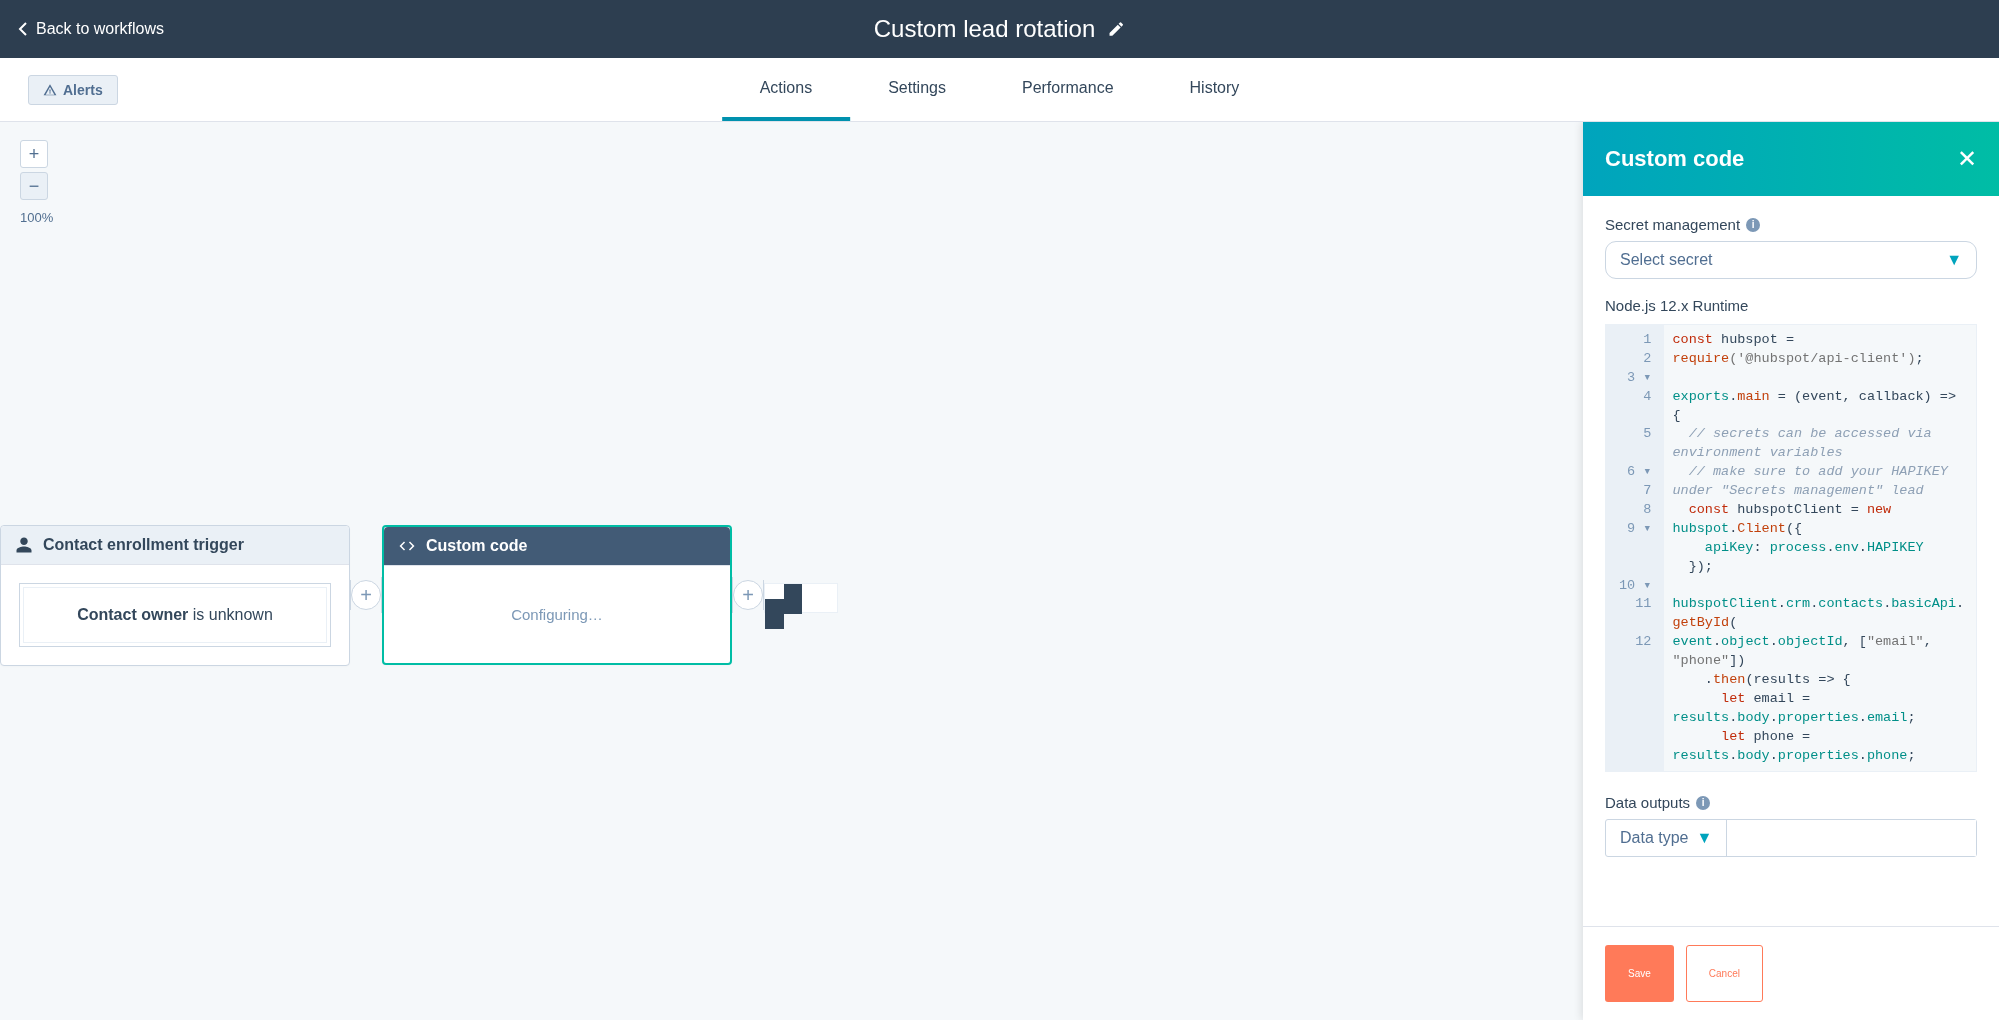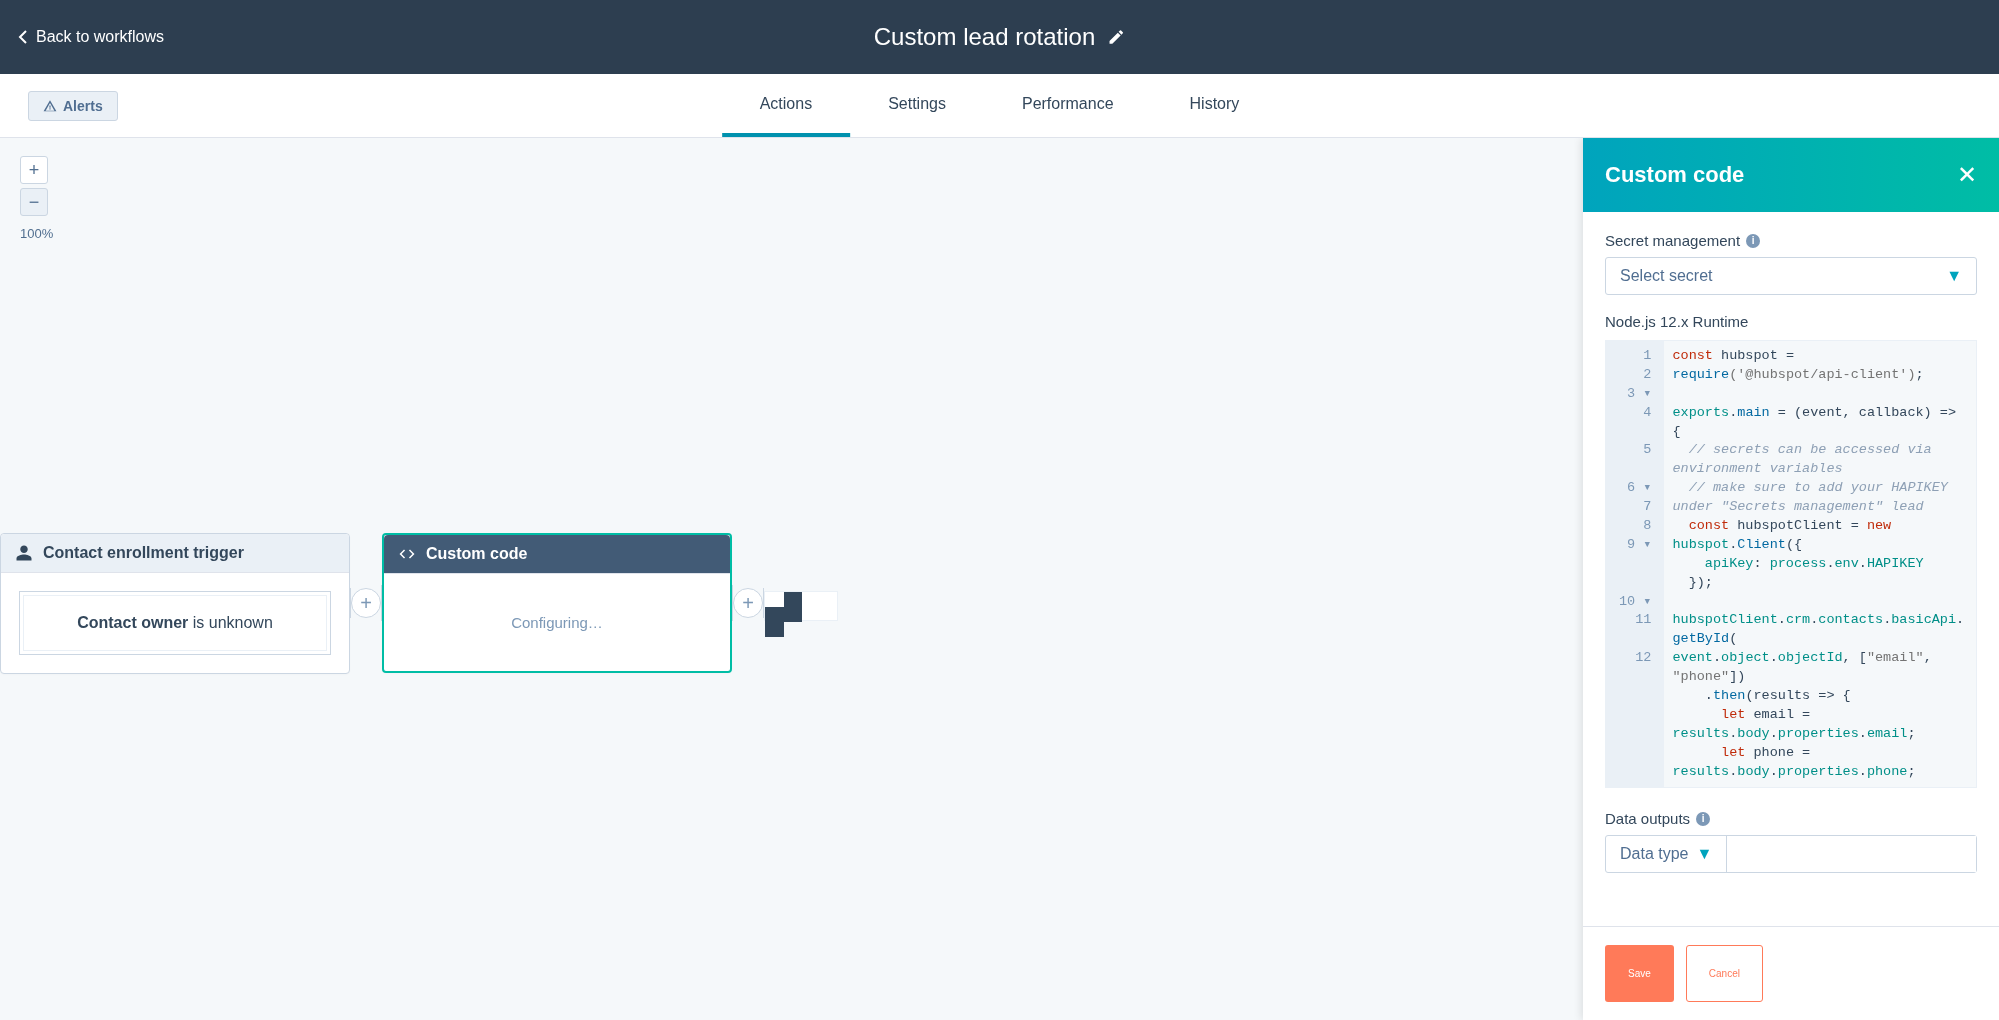--- a/index.html
+++ b/index.html
@@ -1,18 +1,18 @@
 <!DOCTYPE html>
 <html><head>
 <meta charset="utf-8">
 <style>
 * { box-sizing: border-box; margin: 0; padding: 0; }
 body { font-family: -apple-system, BlinkMacSystemFont, "Segoe UI", Helvetica, Arial, sans-serif; color: #33475b; background: #f5f8fa; overflow: hidden; }
 .app { display: flex; flex-direction: column; height: 100vh; width: 100vw; }
-.header { background: #2d3e50; color: #fff; height: 74px; display: flex; align-items: center; padding: 0 18px; position: relative; }
+.header { background: #2d3e50; color: #fff; height: 58px; display: flex; align-items: center; padding: 0 18px; position: relative; }
 .back { display: flex; align-items: center; gap: 8px; cursor: pointer; font-size: 16px; }
 .back svg { width: 10px; height: 16px; }
 .title-area { position: absolute; left: 50%; transform: translateX(-50%); display: flex; align-items: center; gap: 12px; }
 .title-area .title { font-size: 24px; font-weight: 400; }
 .title-area svg { width: 18px; height: 18px; cursor: pointer; }
 .subheader { background: #fff; height: 64px; border-bottom: 1px solid #dfe3eb; display: flex; align-items: center; padding: 0 28px; position: relative; }
 .alerts-btn { border: 1px solid #cbd6e2; background: #eaf0f6; color: #506e91; font-size: 14px; padding: 6px 14px; border-radius: 3px; display: flex; align-items: center; gap: 6px; cursor: pointer; font-weight: bold; }
 .alerts-btn svg { width: 14px; height: 14px; }
 .tabs { position: absolute; left: 50%; transform: translateX(-50%); display: flex; gap: 0; height: 100%; }
 .tab { padding: 0 38px; display: flex; align-items: center; font-size: 16px; color: #33475b; cursor: pointer; border-bottom: 4px solid transparent; }
@@ -39,29 +39,29 @@
 .finish-flag div { width: 18.5px; height: 15px; }
 .finish-flag .dark { background: #33475b; }
 .side-panel { position: absolute; right: 0; top: 0; bottom: 0; width: 416px; background: #fff; box-shadow: -2px 0 8px rgba(0,0,0,0.1); display: flex; flex-direction: column; z-index: 10; }
 .side-header { background: linear-gradient(90deg, #00a4bd 0%, #00bda5 100%); color: #fff; padding: 24px 22px; display: flex; align-items: center; justify-content: space-between; }
 .side-header h2 { font-size: 22px; font-weight: 600; }
 .side-header .close { cursor: pointer; font-size: 24px; line-height: 1; }
 .side-body { flex: 1; padding: 20px 22px; overflow-y: auto; }
 .field-group { margin-bottom: 18px; }
 .field-label { font-size: 15px; color: #33475b; margin-bottom: 8px; display: flex; align-items: center; gap: 6px; }
 .info-icon { display: inline-flex; width: 14px; height: 14px; border-radius: 50%; background: #7c98b6; color: #fff; font-size: 10px; align-items: center; justify-content: center; font-weight: bold; }
-.select { border: 1px solid #cbd6e2; border-radius: 3px; padding: 9px 14px; display: flex; align-items: center; justify-content: space-between; cursor: pointer; color: #506e91; font-size: 16px; }
+.select { border: 1px solid #cbd6e2; border-radius: 11px; padding: 9px 14px; display: flex; align-items: center; justify-content: space-between; cursor: pointer; color: #506e91; font-size: 16px; }
 .select .chev { color: #00a4bd; }
 .runtime-label { font-size: 15px; color: #33475b; margin-bottom: 10px; }
 .code-editor { border: 1px solid #eaf0f6; background: #f5f8fa; font-family: 'Courier New', monospace; font-size: 13.5px; line-height: 1.4; display: flex; }
 .gutter { background: #eaf0f6; color: #7c98b6; padding: 6px 8px; text-align: right; user-select: none; }
 .gutter .ln { padding: 0 5px; white-space: nowrap; }
 .code { padding: 6px 8px; flex: 1; white-space: pre-wrap; word-break: break-word; color: #33475b; }
 .tok-kw { color: #c02b0a; }
-.tok-fn { color: #0369a1; }
+.tok-fn { color: #c2410c; }
 .tok-prop { color: #008f88; }
 .tok-str { color: #737373; }
 .tok-com { color: #8ea0b5; font-style: italic; }
 .data-type-row { display: flex; border: 1px solid #cbd6e2; border-radius: 3px; }
 .data-type-sel { padding: 9px 14px; border-right: 1px solid #cbd6e2; display: flex; align-items: center; gap: 8px; color: #506e91; cursor: pointer; font-size: 16px; }
 .data-type-sel .chev { color: #00a4bd; }
 .data-type-input { flex: 1; padding: 9px 14px; border: none; outline: none; font-size: 16px; }
 .side-footer { padding: 18px 22px; border-top: 1px solid #dfe3eb; display: flex; gap: 12px; }
 .btn { padding: 22px 22px; border-radius: 3px; font-size: 10px; cursor: pointer; border: 1px solid transparent; }
 .btn-primary { background: #ff7a59; color: #fff; }

